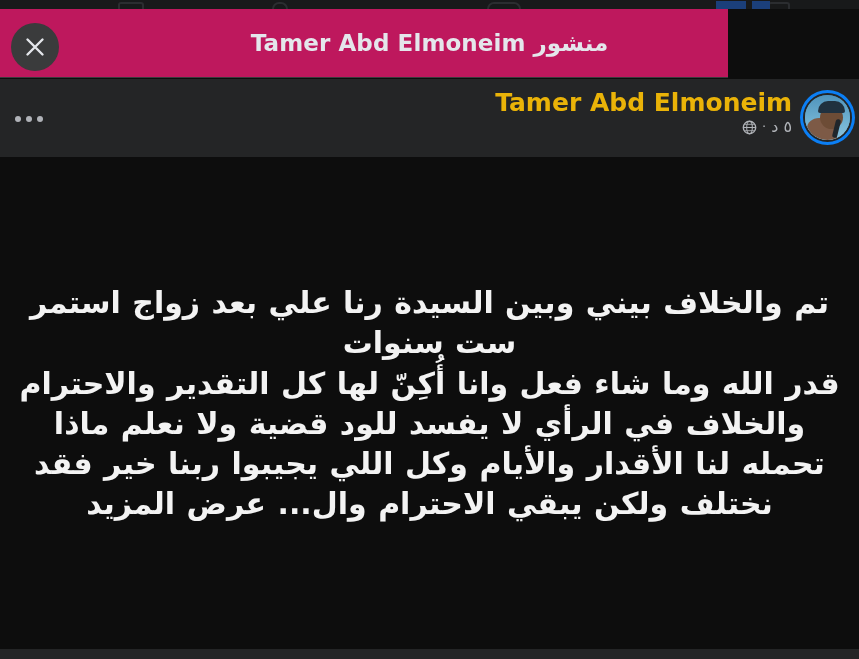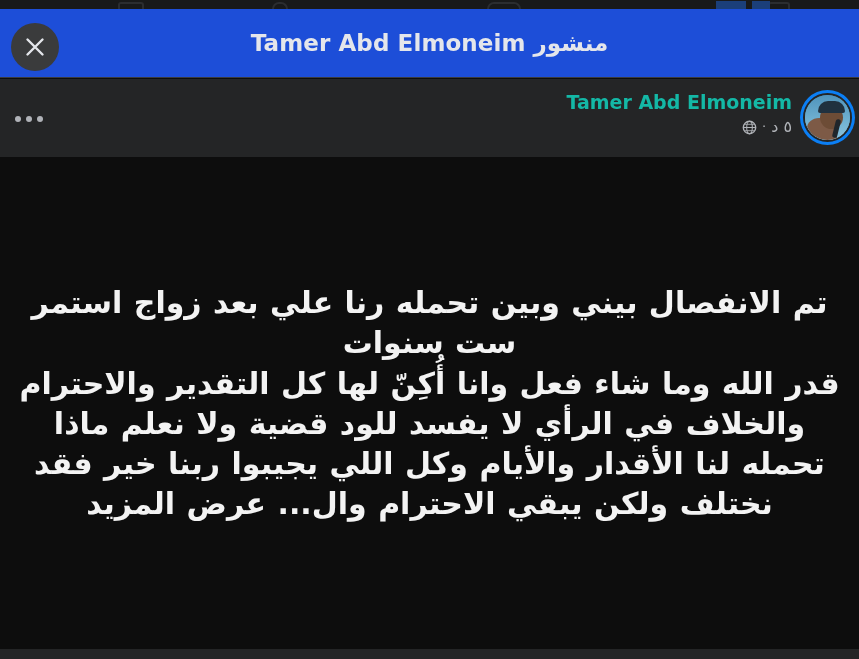--- a/index.html
+++ b/index.html
@@ -53,23 +53,23 @@
   .underlay-blue.b2 {
     left: 752px;
     width: 18px;
     background: #1b3f7a;
   }
 
   
   .titlebar {
     position: absolute;
     top: 9px; left: 0;
-    width: 859px;
+    width: 728px;
     height: 69px;
-    background: #1d4ed8;
+    background: #be185d;
     border-bottom: 1px solid #3a3b3c;
     display: flex;
     align-items: center;
   }
 
   .close-button {
     position: absolute;
     left: 11px;
     top: 14px;
     width: 48px;
@@ -165,23 +165,23 @@
   }
 
   .author-block {
     position: absolute;
     right: 67px;
     top: 11px;
     text-align: right;
     direction: rtl;
   }
   .author-name {
-    font-size: 19px;
+    font-size: 25px;
     font-weight: bold;
-    color: #14b8a6;
+    color: #eab308;
     line-height: 25px;
     direction: ltr;
     unicode-bidi: isolate;
     text-align: right;
     cursor: pointer;
   }
   .meta-row {
     display: flex;
     flex-direction: row;
     align-items: center;
@@ -322,20 +322,20 @@
         <div class="torso"></div>
         <div class="head"></div>
         <div class="cap"></div>
         <div class="mic"></div>
       </div>
     </div>
   </div>
 
   <div class="post-body">
     <div class="post-text">
-      <span class="para">تم الانفصال بيني وبين تحمله رنا علي بعد زواج استمر ست سنوات</span>
+      <span class="para">تم والخلاف بيني وبين السيدة رنا علي بعد زواج استمر ست سنوات</span>
       <span class="para"><span>قدر الله وما شاء فعل وانا أُكِنّ لها كل التقدير والاحترام والخلاف في الرأي لا يفسد للود قضية ولا نعلم ماذا تحمله لنا الأقدار والأيام وكل اللي يجيبوا ربنا خير فقد نختلف ولكن يبقي الاحترام وال...</span> <span class="see-more">عرض المزيد</span></span>
     </div>
   </div>
 
   <div class="bottom-strip"></div>
 
 </div>
 
 </body></html>

